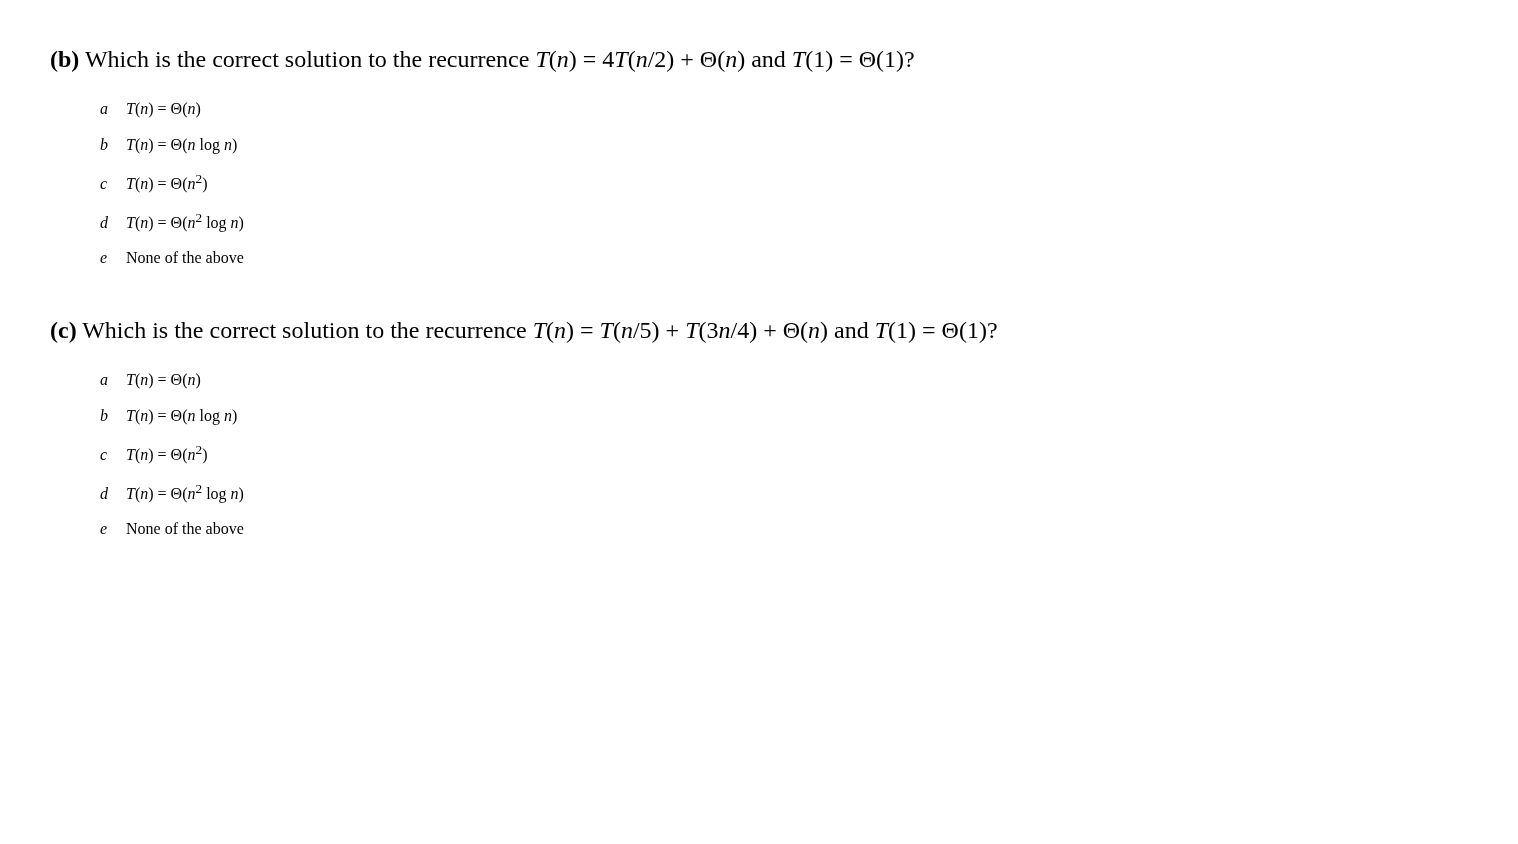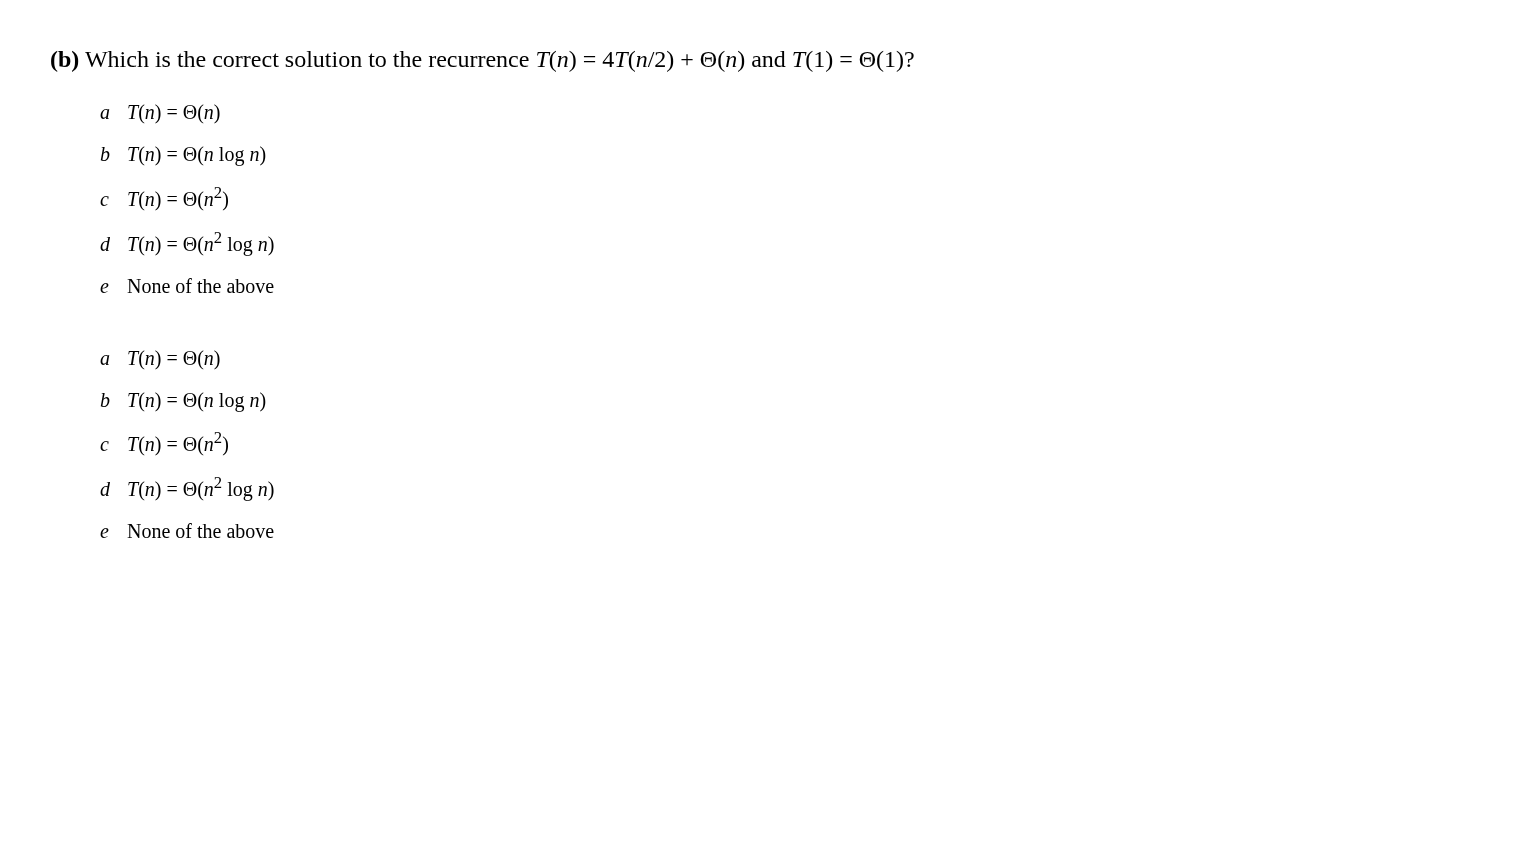--- a/index.html
+++ b/index.html
@@ -32,21 +32,21 @@
       font-weight: bold;
     }
 
     .options-list {
       list-style: none;
       padding-left: 50px;
     }
 
     .options-list li {
       margin-bottom: 10px;
-      font-size: 20px;
+      font-size: 16px;
       line-height: 1.6;
     }
 
     .option-label {
       display: inline-block;
       width: 22px;
       font-style: italic;
     }
   </style>
 </head>
@@ -76,20 +76,23 @@
         <span><i>T</i>(<i>n</i>) = Θ(<i>n</i><sup>2</sup> log <i>n</i>)</span>
       </li>
       <li>
         <span class="option-label">e</span>
         <span>None of the above</span>
       </li>
     </ul>
   </div>
 
   <div class="question-block">
+    <div class="question-text">
+      <strong>(c)</strong> Which is the correct solution to the recurrence <i>T</i>(<i>n</i>) = <i>T</i>(<i>n</i>/5) + <i>T</i>(3<i>n</i>/4) + Θ(<i>n</i>) and <i>T</i>(1) = Θ(1)?
+    </div>
     <ul class="options-list">
       <li>
         <span class="option-label">a</span>
         <span><i>T</i>(<i>n</i>) = Θ(<i>n</i>)</span>
       </li>
       <li>
         <span class="option-label">b</span>
         <span><i>T</i>(<i>n</i>) = Θ(<i>n</i> log <i>n</i>)</span>
       </li>
       <li>

